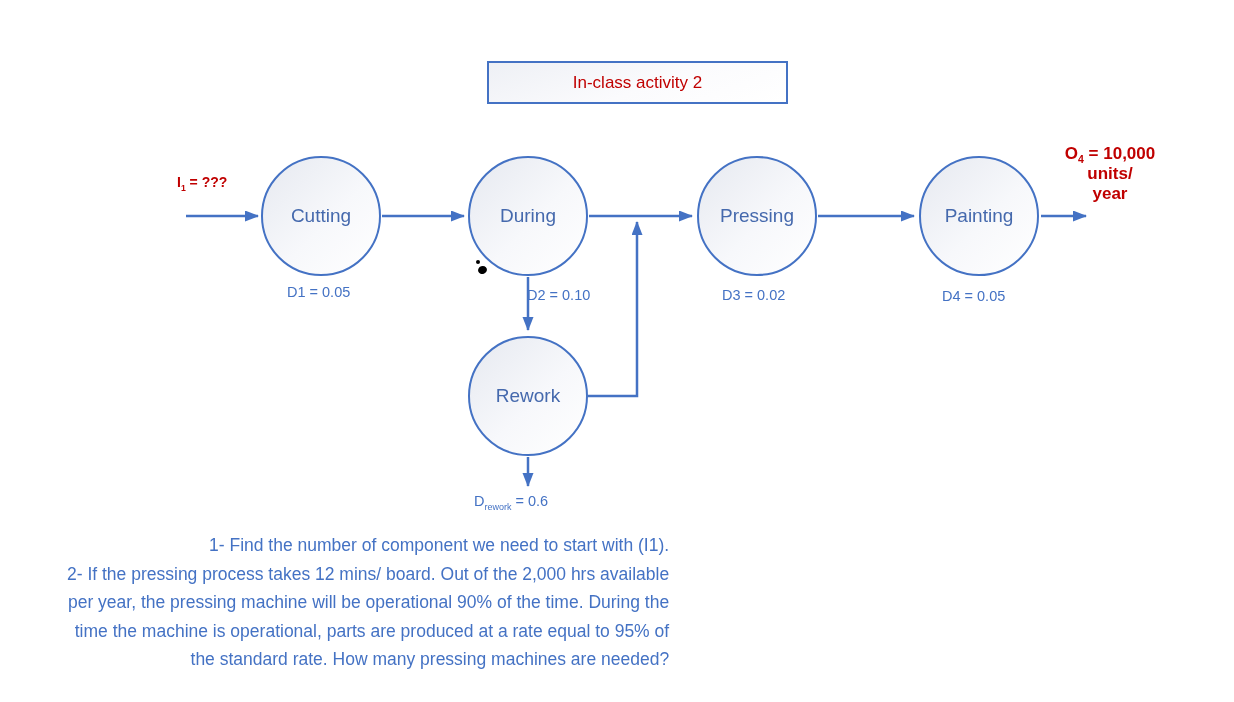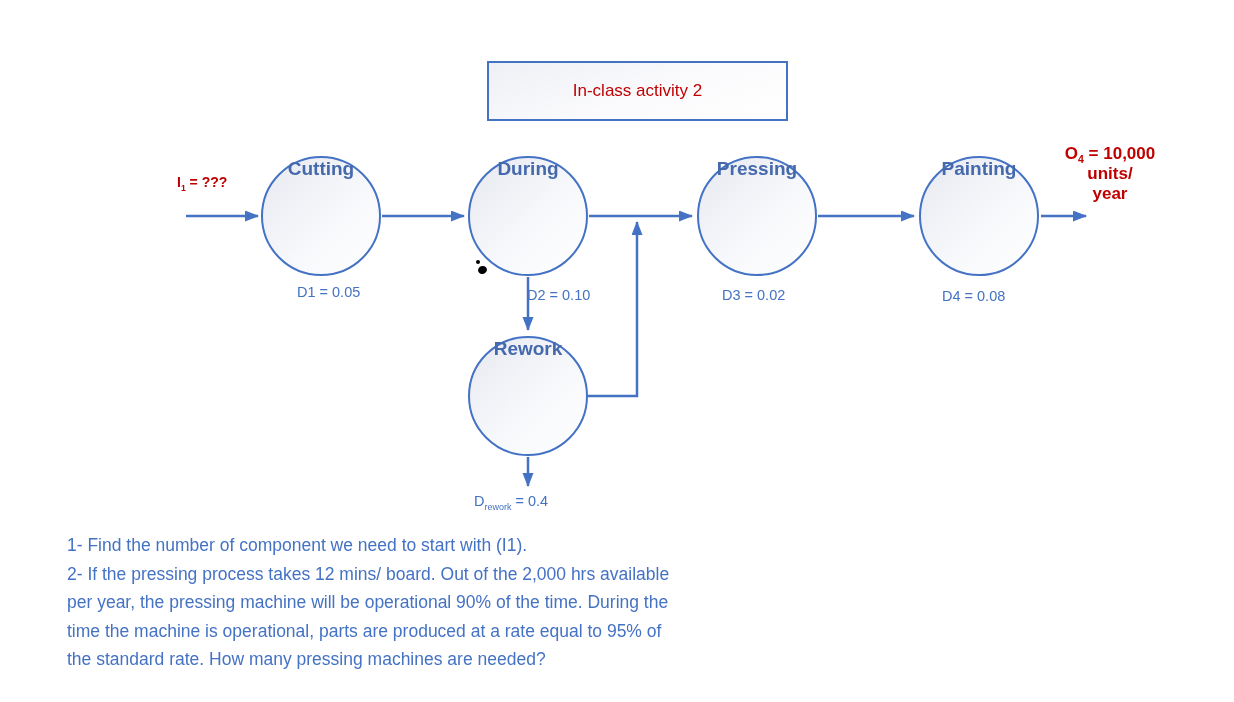--- a/index.html
+++ b/index.html
@@ -1,41 +1,41 @@
 <!DOCTYPE html>
 <html><head>
 <meta charset="utf-8">
 <style>
   html,body{margin:0;padding:0;background:#fff;}
   body{font-family:"Liberation Sans",sans-serif;}
   .canvas{position:relative;width:1234px;height:702px;background:#ffffff;overflow:hidden;}
   .arrows{position:absolute;left:0;top:0;width:1234px;height:702px;}
   .title-box{
-    position:absolute;left:487px;top:61px;width:301px;height:60px;
+    position:absolute;left:487px;top:61px;width:301px;height:43px;
     border:2px solid #4472C4;box-sizing:border-box;
     background:linear-gradient(160deg,#eef0f5 0%,#fbfbfd 55%,#ffffff 100%);
     display:flex;align-items:center;justify-content:center;
     color:#C00000;font-size:17px;
   }
   .circle{
     position:absolute;width:120px;height:120px;border-radius:50%;
     border:2.5px solid #4472C4;box-sizing:border-box;
     background:linear-gradient(135deg,#e6e9f0 0%,#f7f8fb 55%,#ffffff 100%);
-    display:flex;justify-content:center;font-weight:bold;
+    display:flex;align-items:center;justify-content:center;
   }
   .circle-label{color:#4569AD;font-size:19px;}
   .dlabel{
     position:absolute;color:#4472C4;font-size:14.5px;white-space:nowrap;
   }
   .redlabel{position:absolute;color:#C00000;font-size:14px;font-weight:600;white-space:nowrap;}
   .outlabel{position:absolute;color:#C00000;font-size:17px;font-weight:600;text-align:center;line-height:20px;}
   sub{font-size:0.62em;line-height:0;}
   .ink{position:absolute;background:#000;border-radius:50%;}
   .questions{position:absolute;left:67px;top:531px;color:#4472C4;font-size:17.5px;line-height:28.5px;}
-  .qline{white-space:nowrap;}
+  .qline{white-space:nowrap;text-align:right;}
 </style>
 </head>
 <body>
 
 <div class="canvas">
 
   <svg class="arrows" viewBox="0 0 1234 702" xmlns="http://www.w3.org/2000/svg">
     <defs>
       <marker id="ah" markerUnits="userSpaceOnUse" markerWidth="16" markerHeight="13" refX="13" refY="5.5" orient="auto">
         <path d="M0,0 L14,5.5 L0,11 Z" fill="#4472C4"></path>
@@ -66,27 +66,27 @@
   <div class="circle" style="left:697px;top:156px;">
     <span class="circle-label">Pressing</span>
   </div>
   <div class="circle" style="left:919px;top:156px;">
     <span class="circle-label">Painting</span>
   </div>
   <div class="circle" style="left:468px;top:336px;">
     <span class="circle-label">Rework</span>
   </div>
 
-  <div class="dlabel" style="left:287px;top:284px;margin-left:10px;">D1 = 0.05</div>
+  <div class="dlabel" style="left:287px;top:284px;">D1 = 0.05</div>
   <div class="dlabel" style="left:527px;top:287px;">D2 = 0.10</div>
   <div class="dlabel" style="left:722px;top:287px;">D3 = 0.02</div>
-  <div class="dlabel" style="left:942px;top:288px;">D4 = 0.08</div>
+  <div class="dlabel" style="left:942px;top:288px;">D4 = 0.05</div>
 
   <div class="dlabel" style="left:474px;top:493px;">
-    <span>D</span><sub>rework</sub><span> = 0.4</span>
+    <span>D</span><sub>rework</sub><span> = 0.6</span>
   </div>
 
   <div class="redlabel" style="left:177px;top:174px;">
     <span>I</span><sub>1</sub><span> = ???</span>
   </div>
 
   <div class="outlabel" style="left:1040px;top:144px;width:140px;">
     <div><span>O</span><sub>4</sub><span> = 10,000 units/</span></div>
     <div>year</div>
   </div>

